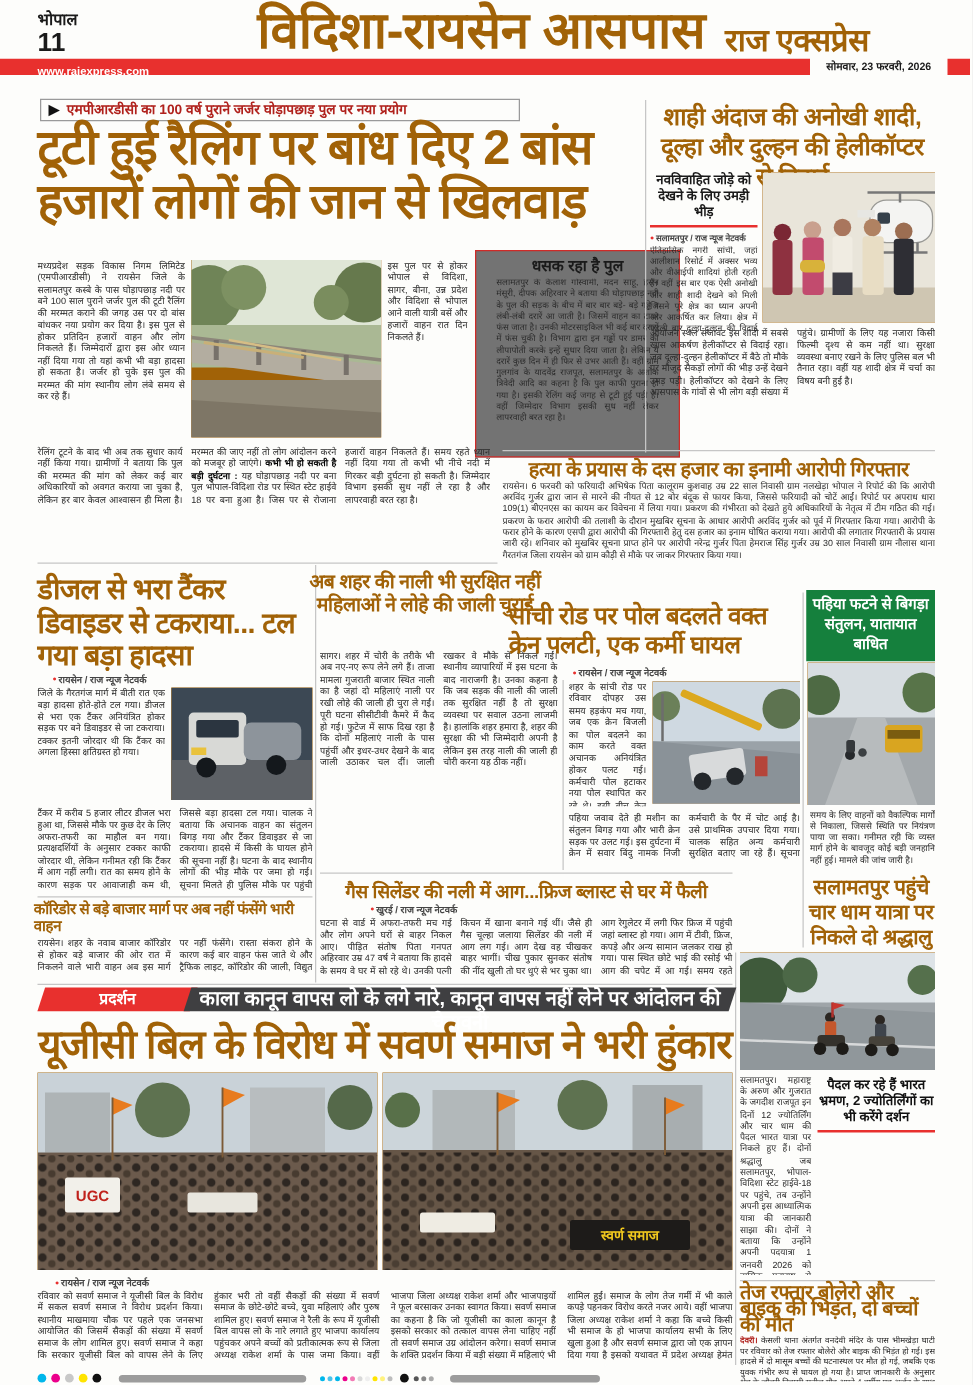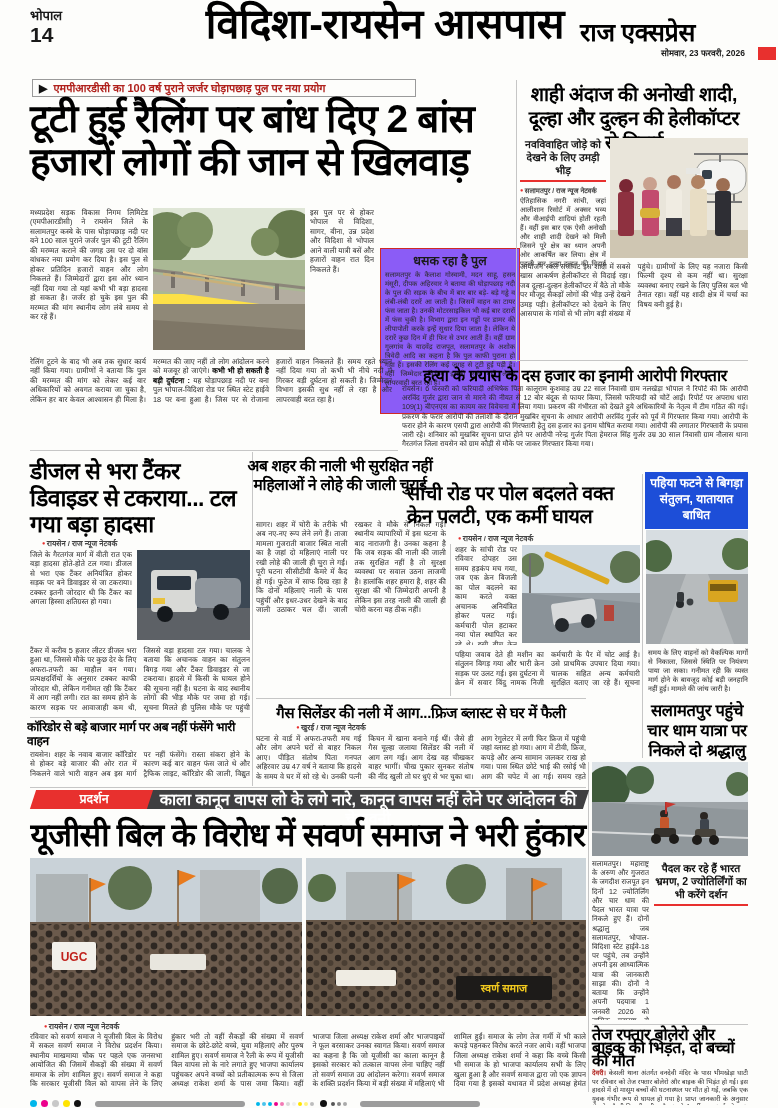--- a/index.html
+++ b/index.html
@@ -1,52 +1,55 @@
 <!DOCTYPE html>
 <html lang="hi"><head>
 <meta charset="utf-8">
 <style>
   html,body{margin:0;padding:0;background:#e9e9e9;}
   #page{position:relative;width:778px;height:1108px;background:#fdfdfb;margin:0 auto;
         font-family:"Liberation Sans",sans-serif;color:#1a1a1a;overflow:hidden;}
   .abs{position:absolute;}
   .t{font-size:7.3px;line-height:1.3;text-align:justify;overflow:hidden;color:#2a2a2a;}
   .t b{color:#000;}
-  .hl{font-weight:900;color:#000000;letter-spacing:-0.3px;}
+  .hl{font-weight:900;color:#a16207;letter-spacing:-0.3px;}
   .byline{font-size:7.6px;font-weight:bold;color:#444;}
   .byline::before{content:"\25CF  ";color:#e8302e;font-size:5.5px;vertical-align:1.5px;}
   .c2{column-count:2;column-gap:7px;}
   .c3{column-count:3;column-gap:7px;}
   .c4{column-count:4;column-gap:9px;}
   .vline{width:1px;background:#c6c6c6;}
   .hline{height:1px;background:#c6c6c6;}
-  .photo{overflow:hidden;background:#fde047;}
+  .photo{overflow:hidden;background:#a16207;}
   .photo svg{display:block;width:100%;height:100%;}
-  .redbox{background:#1d4ed8;color:#fff;font-weight:900;text-align:center;}
+  .redbox{background:#15803d;color:#fff;font-weight:900;text-align:center;}
   .center{text-align:center;}
   .rdot{display:inline-block;width:7px;height:7px;border-radius:50%;margin-right:4px;vertical-align:middle;}
   .rsm{display:inline-block;width:4px;height:4px;border-radius:50%;margin-right:2px;vertical-align:middle;}
   .rbar{display:inline-block;height:6px;background:#9c9c9c;border-radius:3px;margin:0 6px;vertical-align:middle;}
   .kicker-box{border:1px solid #9a9a9a;color:#b0211c;font-weight:bold;font-size:11px;
               line-height:16px;padding:0 6px;white-space:nowrap;overflow:hidden;}
   .tri::before{content:"\25B6";color:#111;font-size:11px;margin-right:6px;}
   .inset-hl{float:right;width:94px;margin:2px 0 3px 5px;font-weight:900;font-size:10.5px;
             line-height:1.25;text-align:center;color:#111;border-bottom:2px solid #e8302e;padding-bottom:3px;}
 </style>
 </head>
 <body>
 
 <div id="page">
 
   <div class="abs" style="left:30px;top:6px;width:70px;">
     <div style="font-size:13px;font-weight:bold;">भोपाल</div>
-    <div style="font-size:21px;font-weight:900;line-height:1;">14</div>
+    <div style="font-size:21px;font-weight:900;line-height:1;">11</div>
   </div>
   <div class="abs hl center" style="left:120px;top:0px;width:530px;font-size:41px;line-height:48px;">विदिशा-रायसेन आसपास</div>
   <div class="abs hl" style="left:580px;top:14px;width:170px;font-size:25px;text-align:left;">राज एक्सप्रेस</div>
+  <div class="abs" style="left:0px;top:47px;width:648px;height:13px;background:#e8302e;">
+    <span style="color:#fff;font-weight:bold;font-size:9px;line-height:13px;margin-left:30px;display:inline-block;">www.rajexpress.com</span>
+  </div>
   <div class="abs center" style="left:650px;top:47px;width:106px;height:13px;font-size:8.5px;font-weight:bold;line-height:13px;">सोमवार, 23 फरवरी, 2026</div>
   <div class="abs" style="left:758px;top:47px;width:18px;height:13px;background:#e8302e;"></div>
 
   <div class="abs kicker-box tri" style="left:32px;top:79px;width:370px;"><span>एमपीआरडीसी का 100 वर्ष पुराने जर्जर घोड़ापछाड़ पुल पर नया प्रयोग</span></div>
   <div class="abs hl" style="left:30px;top:97px;width:486px;font-size:39px;line-height:43px;letter-spacing:-1px;">टूटी हुई रैलिंग पर बांध दिए 2 बांस हजारों लोगों की जान से खिलवाड़</div>
 
   <div class="abs" style="left:30px;top:208px;width:344px;height:144px;display:flex;gap:5px;">
     <div class="t" style="width:118px;height:144px;">मध्यप्रदेश सड़क विकास निगम लिमिटेड (एमपीआरडीसी) ने रायसेन जिले के सलामतपुर कस्बे के पास घोड़ापछाड़ नदी पर बने 100 साल पुराने जर्जर पुल की टूटी रैलिंग की मरम्मत कराने की जगह उस पर दो बांस बांधकर नया प्रयोग कर दिया है। इस पुल से होकर प्रतिदिन हजारों वाहन और लोग निकलते हैं। जिम्मेदारों द्वारा इस ओर ध्यान नहीं दिया गया तो यहां कभी भी बड़ा हादसा हो सकता है। जर्जर हो चुके इस पुल की मरम्मत की मांग स्थानीय लोग लंबे समय से कर रहे हैं।</div>
     <div class="photo" style="width:152px;height:142px;">
       <svg viewBox="0 0 152 142" preserveAspectRatio="none">
@@ -64,21 +67,21 @@
           <rect x="122" y="76" width="4" height="16" fill="#77716a"></rect>
         <path d="M10 66 L90 78" stroke="#c9b078" stroke-width="2.5" fill="none"></path>
         <path d="M30 64 L120 80" stroke="#d6bd85" stroke-width="2" fill="none"></path>
         <rect y="96" width="152" height="46" fill="#8f8877"></rect>
         <path d="M0 112 L152 122 L152 142 L0 142 Z" fill="#7e7666"></path>
       </svg>
     </div>
     <div class="t" style="width:64px;height:144px;">इस पुल पर से होकर भोपाल से विदिशा, सागर, बीना, उन्न प्रदेश और विदिशा से भोपाल आने वाली यात्री बसें और हजारों वाहन रात दिन निकलते हैं।</div>
   </div>
 
-  <div class="abs" style="left:380px;top:200px;width:130px;height:158px;border:1.5px solid #cf2a27;padding:3px 4px;background:#8b5cf6;margin-top:48px;">
+  <div class="abs" style="left:380px;top:200px;width:130px;height:158px;border:1.5px solid #cf2a27;padding:3px 16px;background:#737373;">
     <div class="center" style="font-size:12.5px;font-weight:900;margin-bottom:2px;">धसक रहा है पुल</div>
     <div class="t" style="font-size:6.9px;height:134px;">सलामतपुर के कैलाश गोस्वामी, मदन साहू, हसन मंसूरी, दीपक अहिरवार ने बताया की घोड़ापछाड़ नदी के पुल की सड़क के बीच में बार बार बड़े- बड़े गड्ढे व लंबी-लंबी दरारें आ जाती है। जिसमें वाहन का टायर फंस जाता है। उनकी मोटरसाइकिल भी कई बार दरारों में फंस चुकी है। विभाग द्वारा इन गड्ढों पर डामर की लीपापोती करके इन्हें सुधार दिया जाता है। लेकिन ये दरारें कुछ दिन में ही फिर से उभर आती हैं। वहीं ग्राम गुलगांव के यादवेंद्र राजपूत, सलामतपुर के अशोक त्रिवेदी आदि का कहना है कि पुल काफी पुराना हो गया है। इसकी रेलिंग कई जगह से टूटी हुई पड़ी है। वहीं जिम्मेदार विभाग इसकी सुध नहीं लेकर लापरवाही बरत रहा है।</div>
   </div>
 
   <div class="abs c3 t" style="left:30px;top:357px;width:362px;height:90px;">
     <span>रेलिंग टूटने के बाद भी अब तक सुधार कार्य नहीं किया गया। ग्रामीणों ने बताया कि पुल की मरम्मत की मांग को लेकर कई बार अधिकारियों को अवगत कराया जा चुका है, लेकिन हर बार केवल आश्वासन ही मिला है। मरम्मत की जाए नहीं तो लोग आंदोलन करने को मजबूर हो जाएंगे।</span>
     <b>कभी भी हो सकती है बड़ी दुर्घटना :</b>
     <span>यह घोड़ापछाड़ नदी पर बना पुल भोपाल-विदिशा रोड पर स्थित स्टेट हाईवे 18 पर बना हुआ है। जिस पर से रोजाना हजारों वाहन निकलते हैं। समय रहते ध्यान नहीं दिया गया तो कभी भी नीचे नदी में गिरकर बड़ी दुर्घटना हो सकती है। जिम्मेदार विभाग इसकी सुध नहीं ले रहा है और लापरवाही बरत रहा है।</span>
   </div>
 

